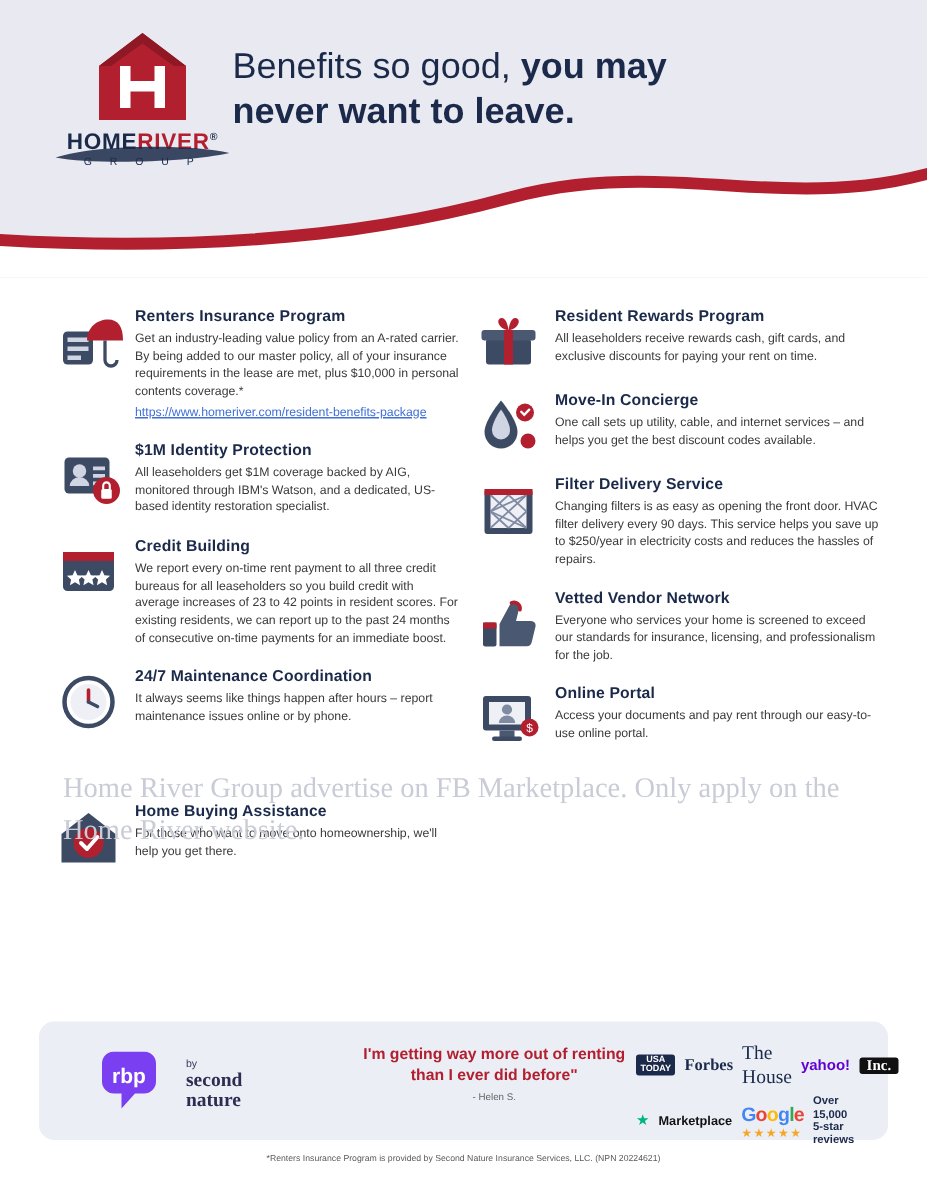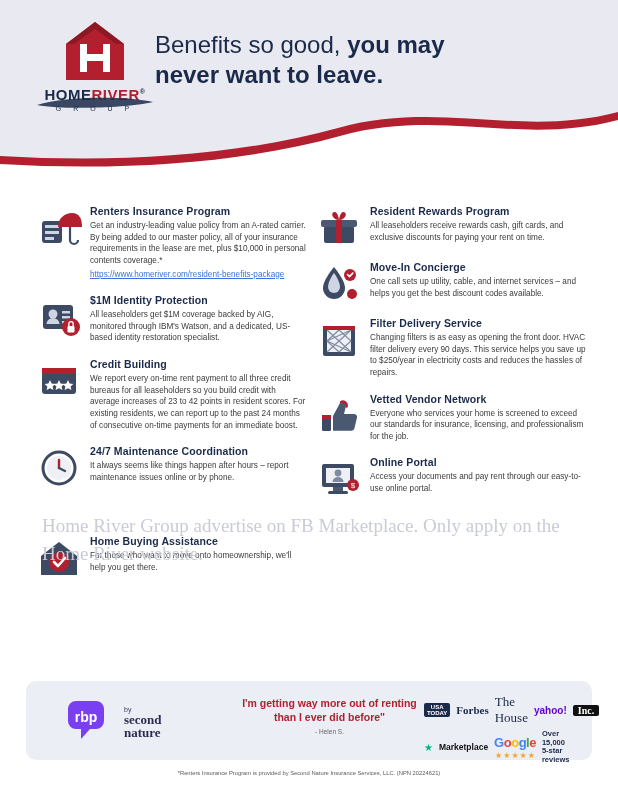--- a/index.html
+++ b/index.html
@@ -362,21 +362,21 @@
           </span>
         </span>
         <span class="forbes">Forbes</span>
         <span class="thehouse">The House</span>
         <span class="yahoo">yahoo!</span>
         <span class="inc">Inc.</span>
       </div>
       <div class="press-row">
         <span class="tp-star">★</span>
         <span class="tp">Marketplace</span>
-        <span style="display:inline-block;text-align:right;">
+        <span style="display:inline-block;text-align:left;">
           <span class="goog">
             <span class="b">G</span><span class="r">o</span><span class="y">o</span><span class="b">g</span><span class="g">l</span><span class="r">e</span>
           </span><br>
           <span class="stars">★★★★★</span>
         </span>
         <span class="over">
           <span>Over 15,000</span><br><span>5-star reviews</span>
         </span>
       </div>
     </div>

